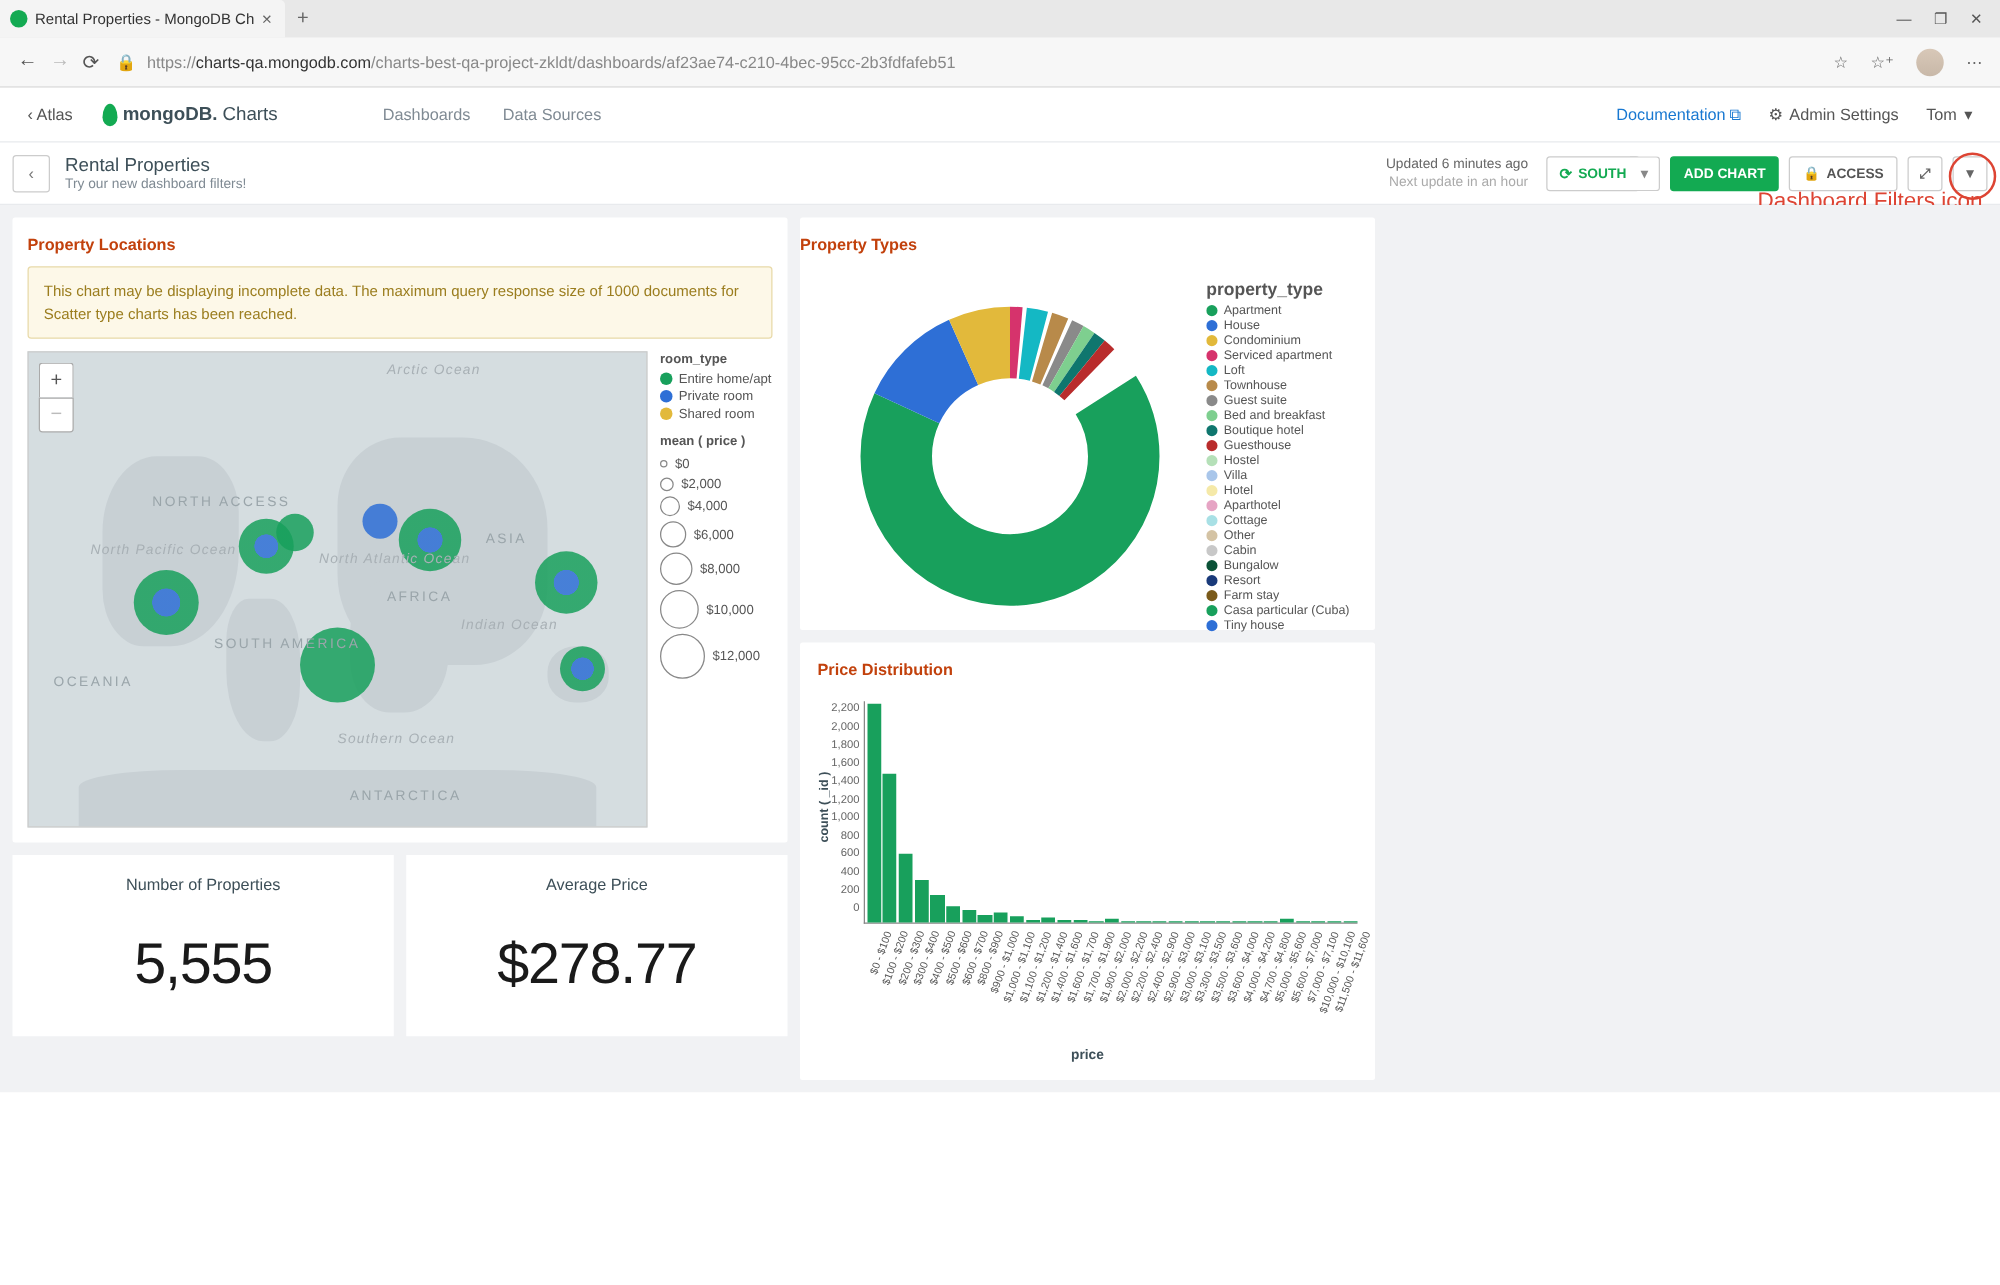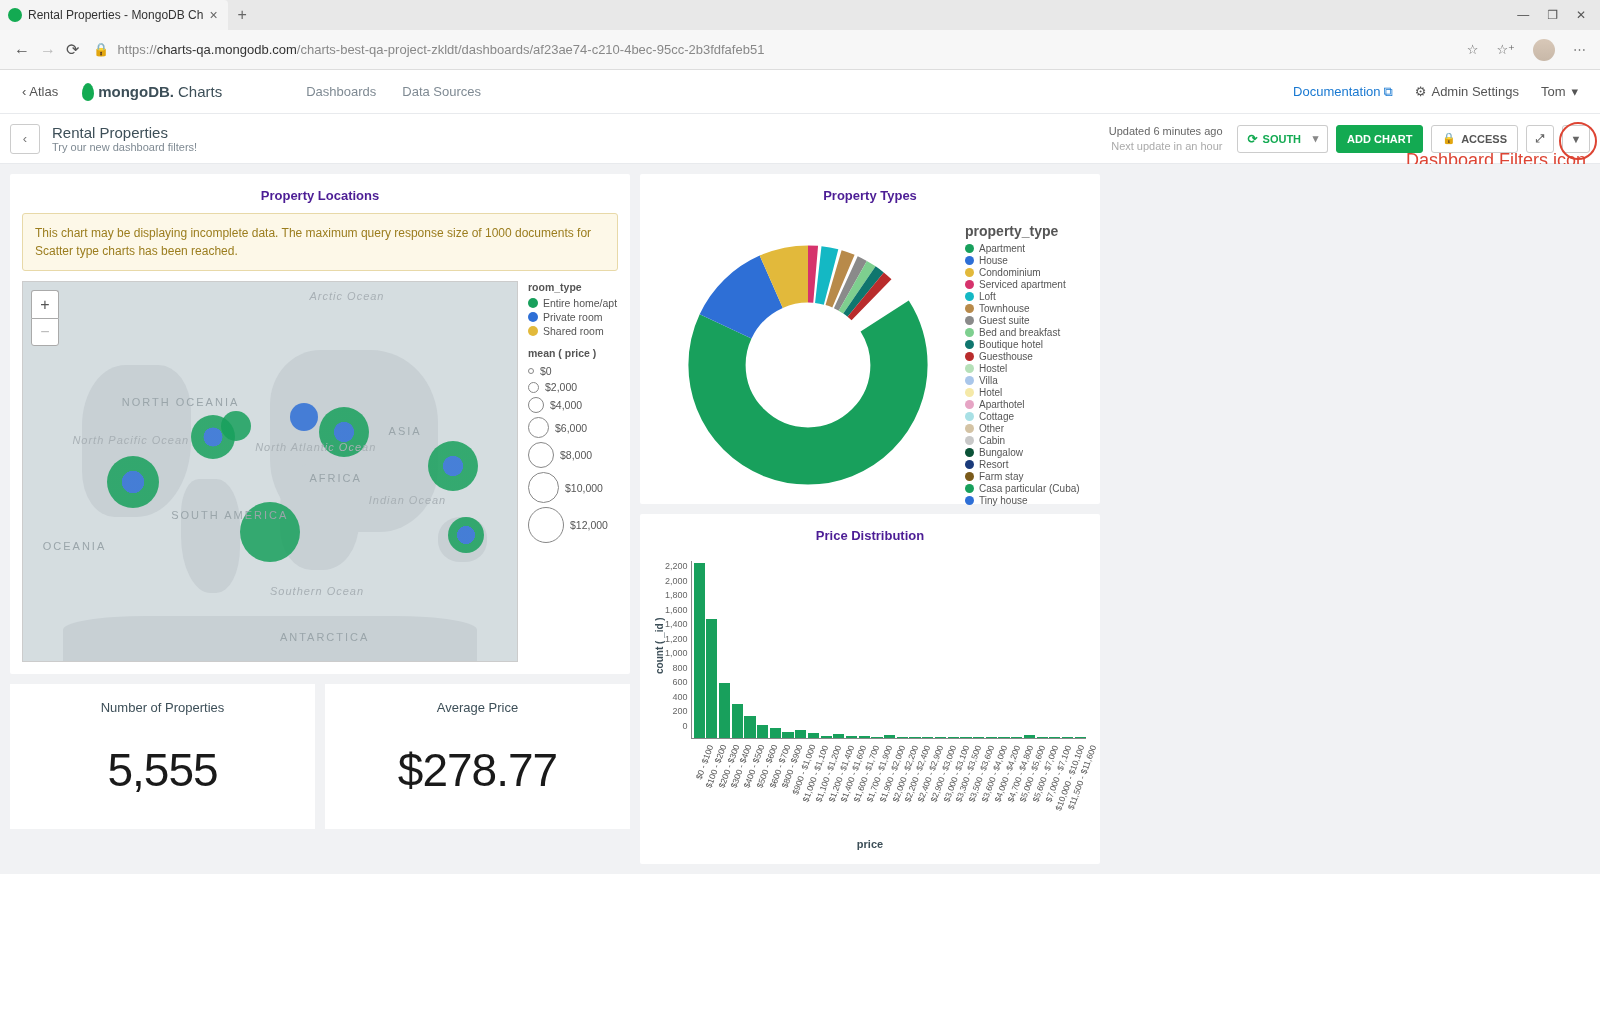--- a/index.html
+++ b/index.html
@@ -59,21 +59,21 @@
   .btn-icon { width: 28px; padding: 0; justify-content: center; color: #666; }
   .filter-circle { position: relative; }
   .filter-circle::after { content: ""; position: absolute; left: -4px; top: -4px; width: 34px; height: 34px; border: 2px solid #d43; border-radius: 50%; pointer-events: none; }
   .annotation { position: absolute; right: 14px; top: 150px; color: #d43; font-size: 18px; }
   
   
   .dash-body { background: #f1f2f4; padding: 10px; display: flex; gap: 10px; position: relative; }
   .col-left { width: 620px; display: flex; flex-direction: column; gap: 10px; }
   .col-right { width: 460px; display: flex; flex-direction: column; gap: 10px; }
   .card { background: #fff; border-radius: 2px; }
-  .card-title { text-align: center; font-size: 13px; font-weight: 600; color: #4c1d95; padding: 14px 0 10px; }
+  .card-title { text-align: left; font-size: 13px; font-weight: 600; color: #c2410c; padding: 14px 0 10px; }
   
   
   .map-card { height: 500px; padding: 0 12px 12px; display: flex; flex-direction: column; }
   .warn-box { border: 1px solid #e8d9a8; background: #fdf8e8; color: #9b7d1e; font-size: 12px; padding: 10px 12px; border-radius: 3px; line-height: 1.5; margin-bottom: 10px; }
   .map-area { flex: 1; display: flex; gap: 10px; }
   .map-svg-wrap { position: relative; flex: 1; background: #d5dde0; border: 1px solid #ccc; overflow: hidden; }
   .map-controls { position: absolute; left: 8px; top: 8px; display: flex; flex-direction: column; }
   .map-controls div { width: 28px; height: 28px; background: #fff; border: 1px solid #aaa; display: flex; align-items: center; justify-content: center; font-size: 16px; color: #555; }
   .map-controls div:first-child { border-bottom: none; border-radius: 3px 3px 0 0; }
   .map-controls div:last-child { border-radius: 0 0 3px 3px; color: #bbb; }
@@ -241,21 +241,21 @@
           <div class="bubble" style="left:60%; top:33%; width:50px; height:50px; background:radial-gradient(circle,#2e6fd6 28%,#18a05c 29%);"></div>
           <div class="bubble" style="left:82%; top:42%; width:50px; height:50px; background:radial-gradient(circle,#2e6fd6 28%,#18a05c 29%);"></div>
           <div class="bubble" style="left:44%; top:58%; width:60px; height:60px; background:#18a05c;"></div>
           <div class="bubble" style="left:86%; top:62%; width:36px; height:36px; background:radial-gradient(circle,#2e6fd6 35%,#18a05c 36%);"></div>
 
           <span class="map-label" style="left:58%; top:2%;">Arctic Ocean</span>
           <span class="map-label" style="left:10%; top:40%;">North Pacific Ocean</span>
           <span class="map-label" style="left:47%; top:42%;">North Atlantic Ocean</span>
           <span class="map-label" style="left:70%; top:56%;">Indian Ocean</span>
           <span class="map-label" style="left:50%; top:80%;">Southern Ocean</span>
-          <span class="continent-label" style="left:20%; top:30%;">NORTH OCEANIA</span>
+          <span class="continent-label" style="left:20%; top:30%;">NORTH ACCESS</span>
           <span class="continent-label" style="left:30%; top:60%;">SOUTH AMERICA</span>
           <span class="continent-label" style="left:58%; top:50%;">AFRICA</span>
           <span class="continent-label" style="left:74%; top:30%;margin-top:29px;">ASIA</span>
           <span class="continent-label" style="left:4%; top:68%;">OCEANIA</span>
           <span class="continent-label" style="left:52%; top:92%;">ANTARCTICA</span>
         </div>
         <div class="map-legend">
           <div class="leg-title">room_type</div>
           <div id="room-type-legend">
               <div class="leg-row">

